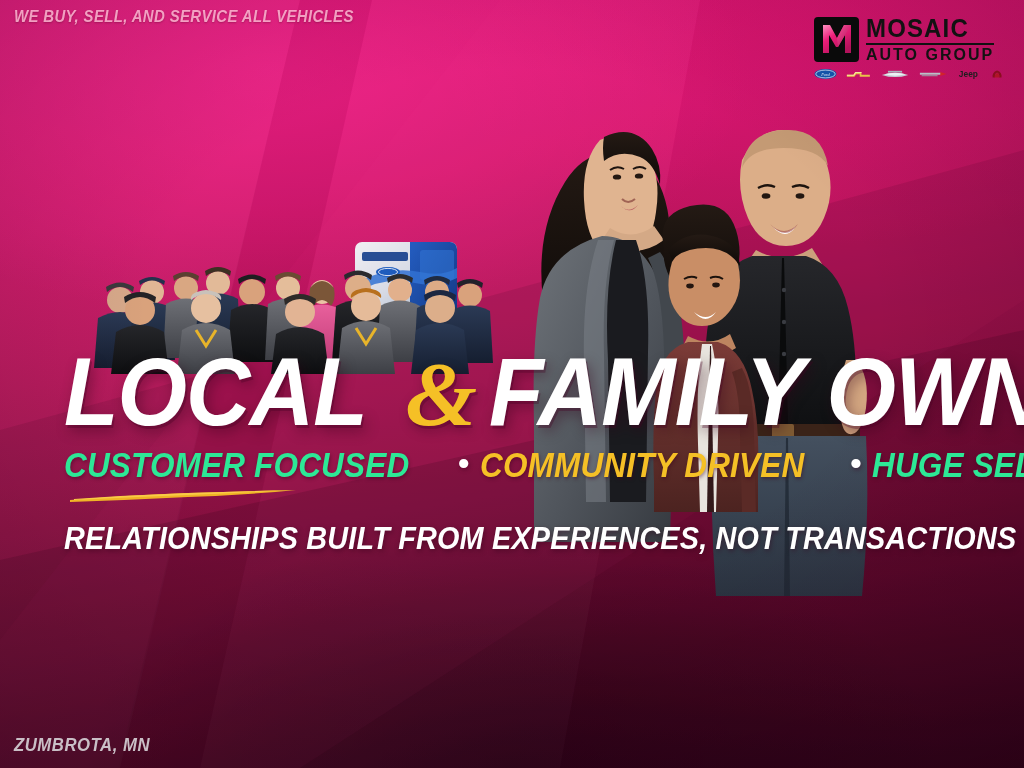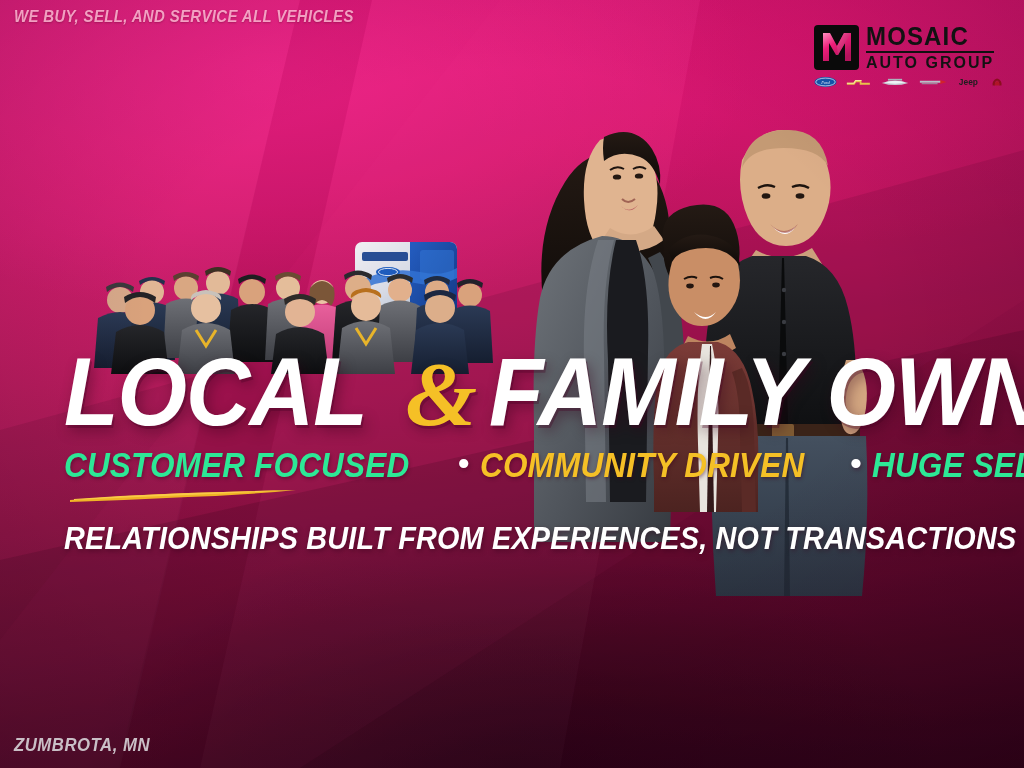--- a/index.html
+++ b/index.html
@@ -72,21 +72,21 @@
     transform: scaleX(0.88);
     transform-origin: left center;
     white-space: nowrap;
     text-shadow: 0 1px 2px rgba(90,0,40,0.35);
   }
 
   
   .logo-block {
     position: absolute;
     right: 18px;
-    top: 24px;
+    top: 16px;
     width: 192px;
     height: 66px;
   }
   .logo-row {
     display: flex;
     align-items: center;
     gap: 7px;
     height: 46px;
   }
   .logo-mark {

